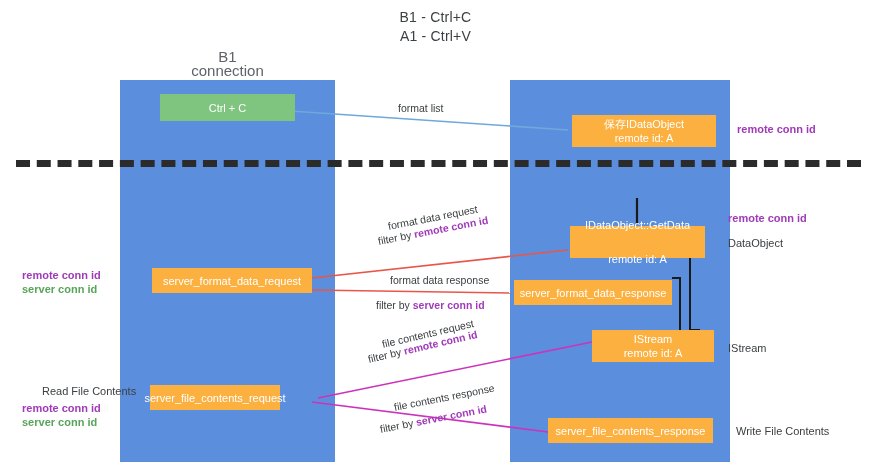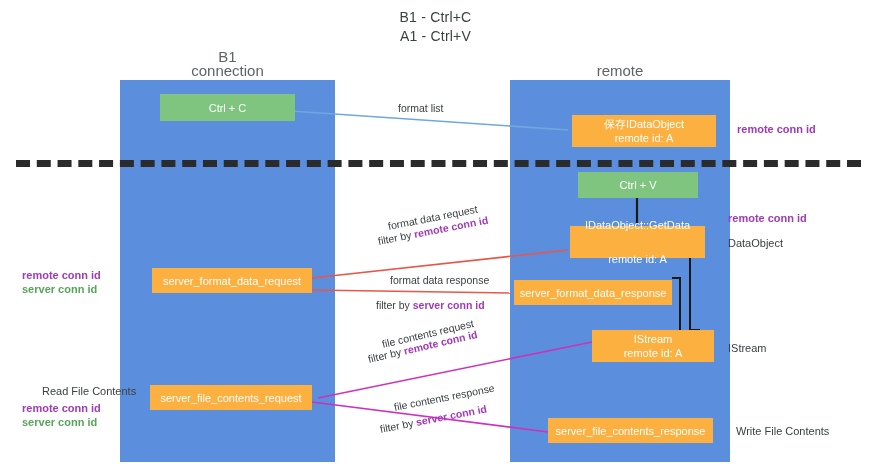--- a/index.html
+++ b/index.html
@@ -64,21 +64,20 @@
 </head>
 <body>
 
 <div id="stage">
 
   <div class="abs title" style="left:0;top:8px;">B1 - Ctrl+C</div>
   <div class="abs title" style="left:0;top:27px;">A1 - Ctrl+V</div>
 
   <div class="abs colhead" style="left:120px;top:50px;width:215px;">B1</div>
   <div class="abs colhead" style="left:120px;top:64px;width:215px;">connection</div>
-  <div class="abs colhead" style="left:510px;top:64px;width:220px;">remote</div>
 
   <div class="abs lane" style="left:120px;top:80px;width:215px;height:382px;"></div>
   <div class="abs lane" style="left:510px;top:80px;width:220px;height:382px;"></div>
 
   <svg viewBox="0 0 871 467">
     <defs>
       <marker id="ah-blue" markerWidth="7" markerHeight="7" refX="6" refY="3.5" orient="auto">
         <path d="M0,0 L7,3.5 L0,7 z" fill="#6fa8dc"></path>
       </marker>
       <marker id="ah-red" markerWidth="7" markerHeight="7" refX="6" refY="3.5" orient="auto">
@@ -113,43 +112,40 @@
 
   <div class="abs node green" style="left:160px;top:94px;width:135px;height:27px;">
     <div>Ctrl + C</div>
   </div>
 
   <div class="abs node orange" style="left:572px;top:115px;width:144px;height:32px;">
     <div>保存IDataObject</div>
     <div class="ln2">remote id: A</div>
   </div>
 
-  <div class="abs node green" style="left:578px;top:172px;width:120px;height:26px;">
-    <div>Ctrl + V</div>
-  </div>
 
   <div class="abs node orange" style="left:570px;top:226px;width:135px;height:32px;gap:20px;">
     <div>IDataObject::GetData</div>
     <div class="ln2">remote id: A</div>
   </div>
 
   <div class="abs node orange" style="left:152px;top:268px;width:160px;height:25px;">
     <div>server_format_data_request</div>
   </div>
 
   <div class="abs node orange" style="left:514px;top:280px;width:158px;height:25px;">
     <div>server_format_data_response</div>
   </div>
 
   <div class="abs node orange" style="left:592px;top:330px;width:122px;height:32px;">
     <div>IStream</div>
     <div class="ln2">remote id: A</div>
   </div>
 
-  <div class="abs node orange" style="left:150px;top:385px;width:162px;height:25px;">
+  <div class="abs node orange" style="left:150px;top:385px;width:130px;height:25px;">
     <div>server_file_contents_request</div>
   </div>
 
   <div class="abs node orange" style="left:548px;top:418px;width:165px;height:25px;">
     <div>server_file_contents_response</div>
   </div>
 
   <div class="abs elabel" style="left:398px;top:101px;">format list</div>
 
   <div class="abs elabel rot-up" style="left:388px;top:219px;">format data request</div>

